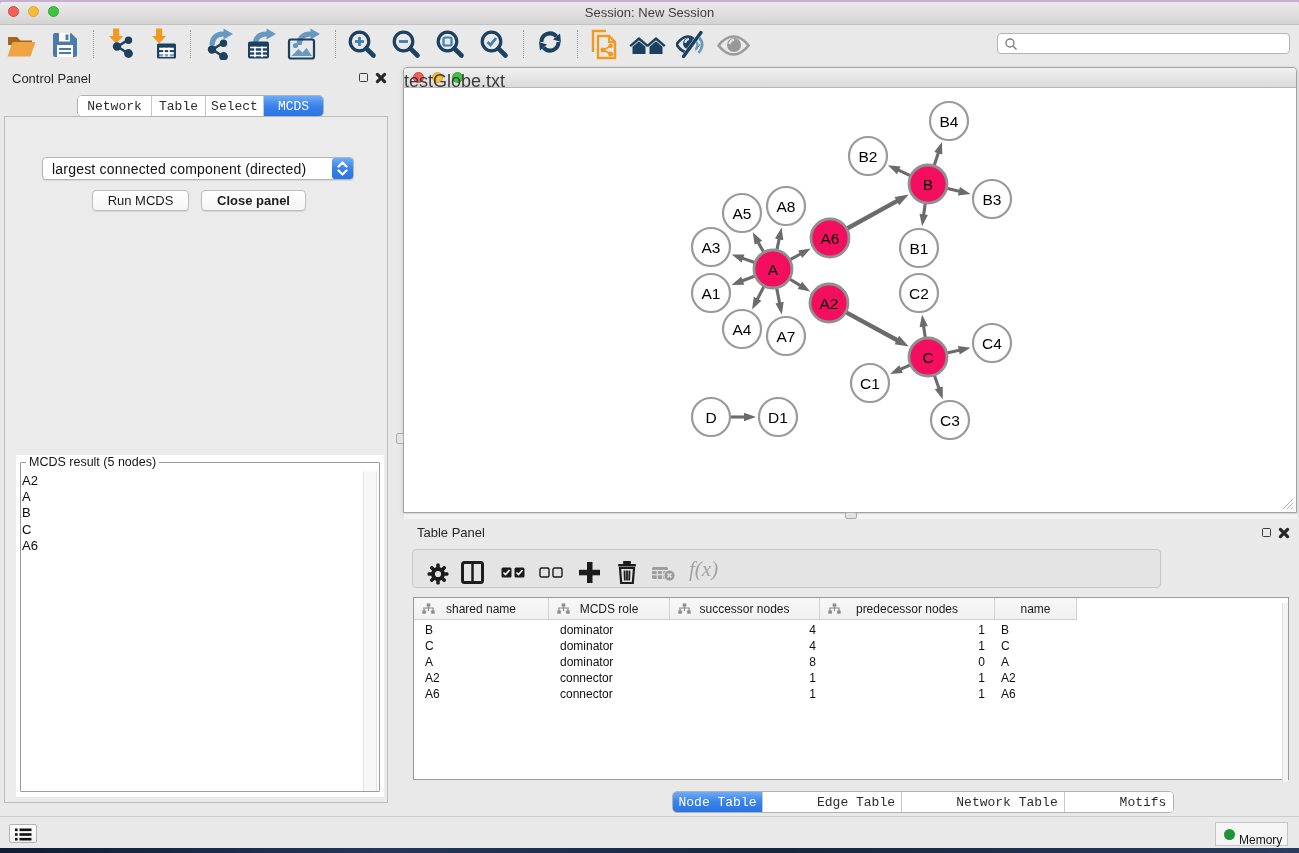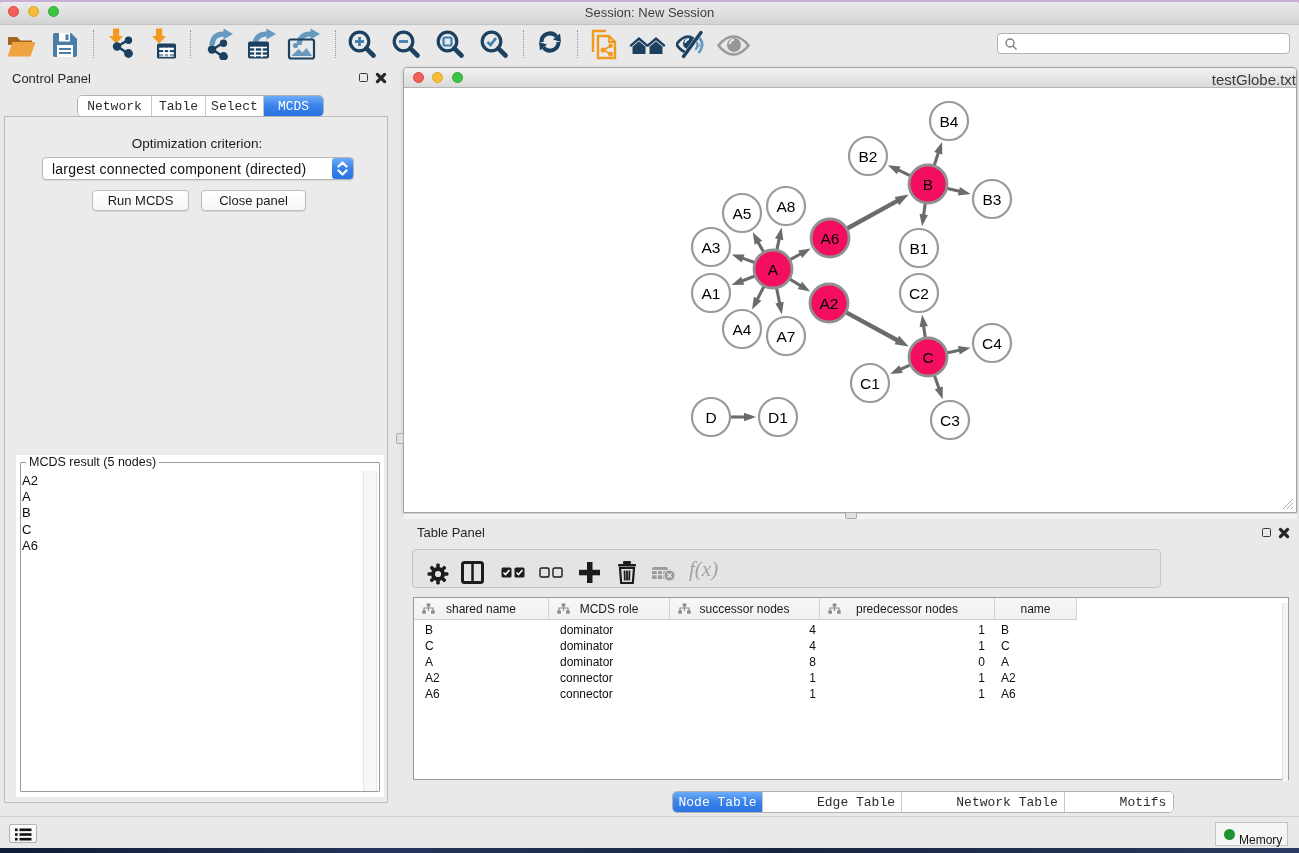--- a/index.html
+++ b/index.html
@@ -36,21 +36,21 @@
 #mcdsgroup .glabel { position:absolute; left:5px; top:-8px; background:#fff; padding:0 3px; font-size:12.5px; color:#141414; }
 #mcdslist { position:absolute; left:1px; top:10px; font-size:13px; color:#0c0c0c; line-height:16.2px; }
 #mcdsscroll { position:absolute; right:2px; top:8px; width:14px; height:320px; background:#f7f7f7; border-left:1px solid #e6e6e6; border-right:1px solid #e6e6e6; }
 
 #netwin { position:absolute; left:403px; top:67px; width:894px; height:446px; background:#fff; border:1px solid #a2a2a2; border-radius:4px 4px 0 0; box-shadow:0 1px 4px rgba(0,0,0,0.15); }
 #nettitle { position:absolute; left:0; top:0; width:100%; height:20px; background:linear-gradient(#f1f1f1,#dadada); border-bottom:1px solid #b5b5b5; border-radius:4px 4px 0 0; }
 #nettitle .tl { width:11px; height:11px; top:3.5px; }
 #nettitle .t1 { left:9px;  background:#f4605a; border:1px solid #df4540; }
 #nettitle .t2 { left:28px; background:#f6be38; border:1px solid #dfa32f; }
 #nettitle .t3 { left:48px; background:#3ec444; border:1px solid #31a838; }
-#nettitle .wt { position:absolute; top:3px; width:100%; text-align:right; font-size:15px; color:#3a3a3a; }
+#nettitle .wt { position:absolute; top:3px; width:100%; text-align:left; font-size:18px; color:#3a3a3a; }
 #netcanvas { position:absolute; left:0; top:20px; width:892px; height:424px; background:#fff; overflow:hidden; }
 #sidehandle { position:absolute; left:396px; top:433px; width:8px; height:11px; background:#e2e2e2; border:1px solid #ababab; border-radius:2px; }
 #bottomhandle { position:absolute; left:845px; top:512px; width:12px; height:7px; background:#e2e2e2; border:1px solid #ababab; border-radius:2px; }
 
 #tpanel { position:absolute; left:399px; top:519px; width:900px; height:298px; }
 #tpanel .ptitle { position:absolute; left:18px; top:6px; font-size:13px; color:#262626; }
 #ttoolbar { position:absolute; left:13px; top:30px; width:749px; height:39px; background:#e4e4e4; border:1px solid #c6c6c6; border-radius:4px; }
 #ttable { position:absolute; left:14px; top:78px; width:876px; height:183px; background:#fff; border:1px solid #9a9a9a; }
 #thead { position:absolute; left:0px; top:0px; height:22px; width:663px; background:linear-gradient(#f7f7f7,#f1f1f1); border-bottom:1px solid #cfcfcf; }
 .hcell { position:absolute; top:0; height:21px; border-right:1px solid #d2d2d2; font-size:12px; color:#1a1a1a; display:flex; align-items:center; justify-content:center; }
@@ -251,32 +251,31 @@
     <svg class="abs" style="left:375px;top:9px" width="12" height="12" viewBox="0 0 12 12">
 <path d="M2.4 2.4 L9.6 9.6 M9.6 2.4 L2.4 9.6" stroke="#262626" stroke-width="3.2" stroke-linecap="round"></path>
       </svg>
     <div id="cpinner"></div>
     <div class="segtabs" style="left:77px; top:32px;">
       <div class="seg" style="width:74px">Network</div>
       <div class="seg" style="width:54px">Table</div>
       <div class="seg" style="width:58px">Select</div>
       <div class="seg sel" style="width:59px">MCDS</div>
     </div>
-    <div id="optlabel">Optimization criterion:</div>
     <div id="combo">
       <div class="ctext">largest connected component (directed)</div>
       <div class="cbtn">
           <svg style="position:absolute;left:4px;top:3px" width="13" height="15" viewBox="0 0 13 15">
 <path d="M2.5 5.5 L6.5 1.5 L10.5 5.5" fill="none" stroke="#fff" stroke-width="2.2" stroke-linecap="round" stroke-linejoin="round"></path>
 <path d="M2.5 9.5 L6.5 13.5 L10.5 9.5" fill="none" stroke="#fff" stroke-width="2.2" stroke-linecap="round" stroke-linejoin="round"></path>
           </svg>
         </div>
     </div>
     <div class="btn" style="left:92px; top:127px; width:97px;">Run MCDS</div>
-    <div class="btn" style="left:201px; top:127px; width:105px;">Close panel</div>
+    <div class="btn" style="left:201px; top:127px; width:105px;font-weight:bold;">Close panel</div>
     <div id="mcdsbox">
       <div id="mcdsgroup">
         <div class="glabel">MCDS result (5 nodes)</div>
         <div id="mcdslist">A2<br>A<br>B<br>C<br>A6</div>
         <div id="mcdsscroll"></div>
       </div>
     </div>
   </div>
 
   <div id="netwin">

